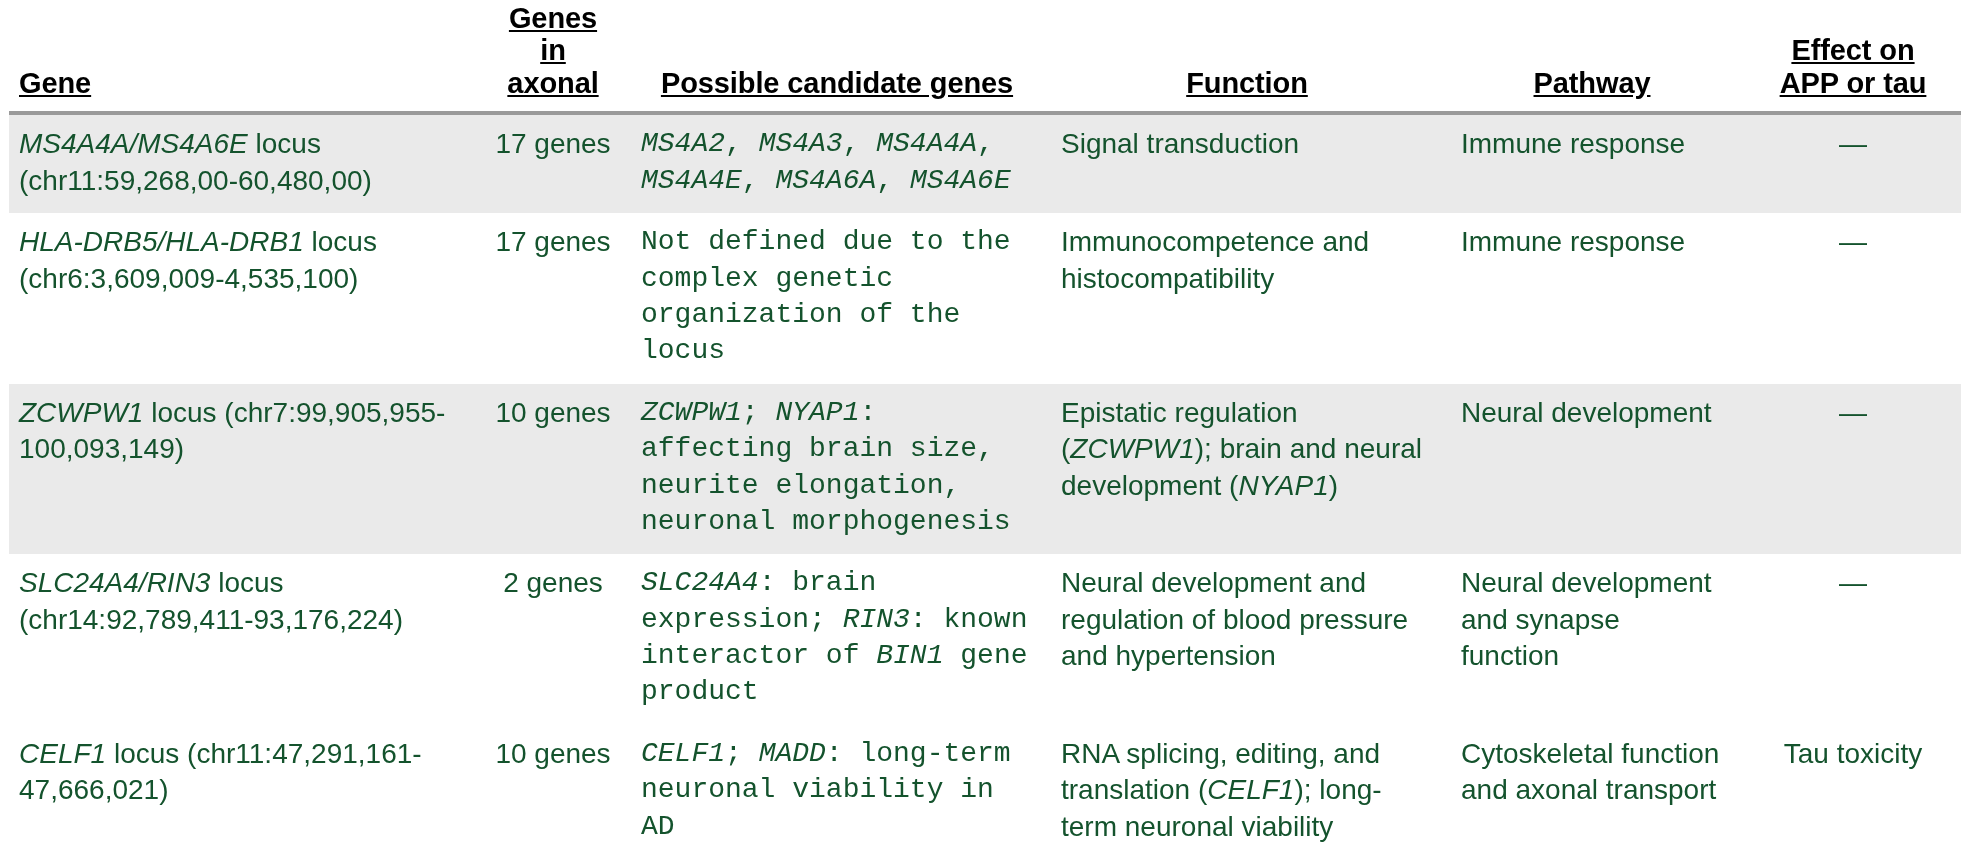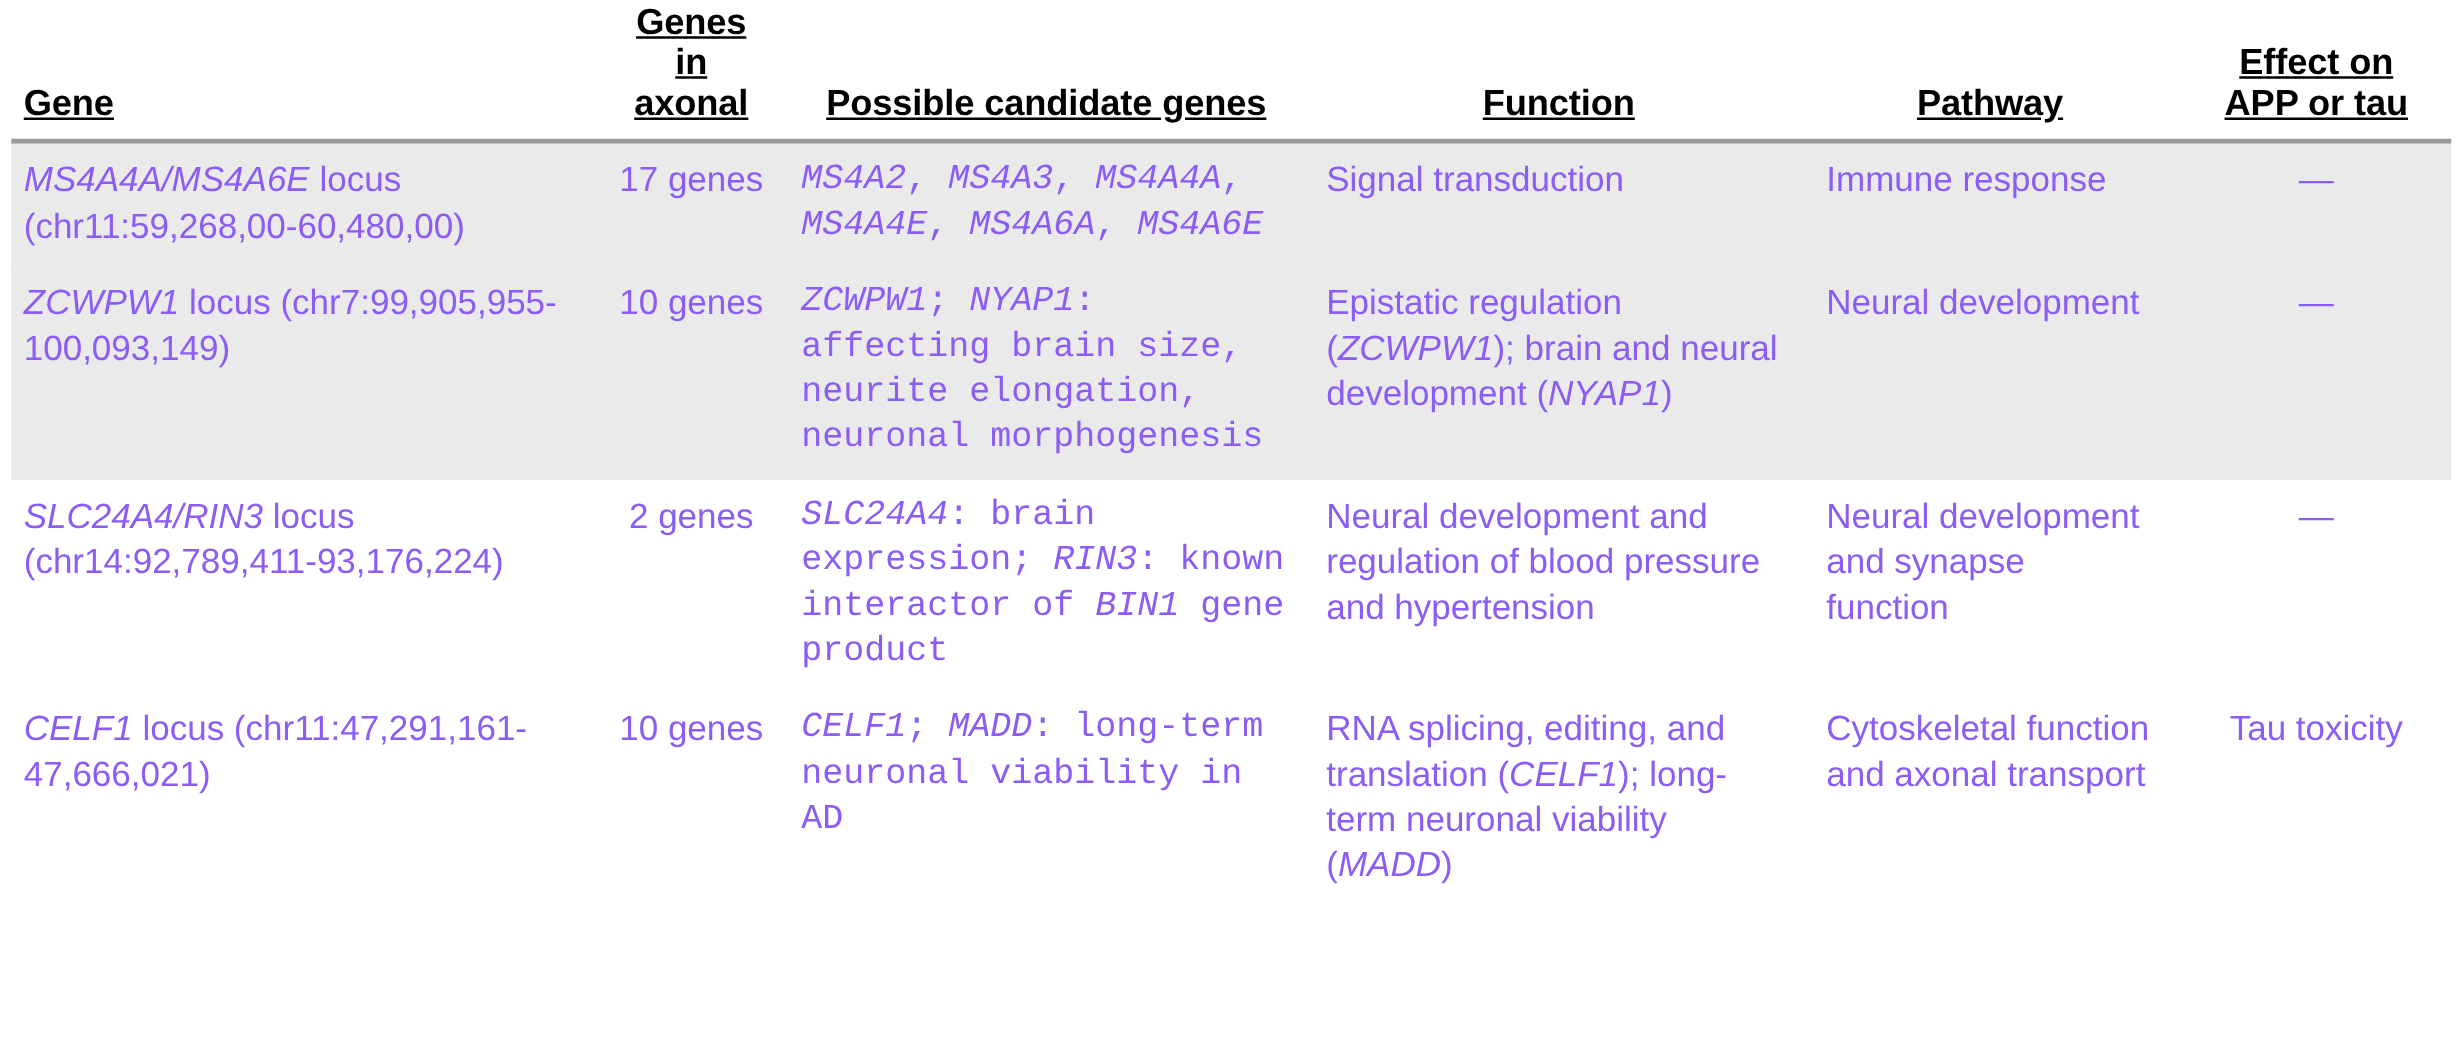--- a/index.html
+++ b/index.html
@@ -58,21 +58,21 @@
     background: #9a9a9a;
     border: none;
   }
 
   
   tbody td {
     font-size: 28px;
     line-height: 1.30;
     padding: 11px 14px 14px 14px;
     vertical-align: top;
-    color: #8b5cf6;
+    color: #14532d;
   }
   tbody tr.shade td { background: #eaeaea; }
   tbody tr.plain td { background: #ffffff; }
 
   td.d-gene   { text-align: left; padding-left: 10px; }
   td.d-count  { text-align: center; margin-top: 12px; }
   td.d-cand   { text-align: left; font-family: Liberation Mono, monospace; }
   td.d-func   { text-align: left; }
   td.d-path   { text-align: left; }
   td.d-effect { text-align: center; padding-right: 6px; }
@@ -116,20 +116,28 @@
 
     <tbody id="tbody">
         <tr class="shade">
           <td class="d-gene"><i class="it">MS4A4A/MS4A6E</i> locus (chr11:59,268,00-60,480,00)</td>
           <td class="d-count">17 genes</td>
           <td class="d-cand"><i class="it">MS4A2</i>, <i class="it">MS4A3</i>, <i class="it">MS4A4A</i>, <i class="it">MS4A4E</i>, <i class="it">MS4A6A</i>, <i class="it">MS4A6E</i></td>
           <td class="d-func">Signal transduction</td>
           <td class="d-path">Immune response</td>
           <td class="d-effect">—</td>
         </tr>
+        <tr class="plain">
+          <td class="d-gene"><i class="it">HLA-DRB5/HLA-DRB1</i> locus (chr6:3,609,009-4,535,100)</td>
+          <td class="d-count">17 genes</td>
+          <td class="d-cand">Not defined due to the complex genetic organization of the locus</td>
+          <td class="d-func">Immunocompetence and histocompatibility</td>
+          <td class="d-path">Immune response</td>
+          <td class="d-effect">—</td>
+        </tr>
         <tr class="shade">
           <td class="d-gene"><i class="it">ZCWPW1</i> locus (chr7:99,905,955-100,093,149)</td>
           <td class="d-count">10 genes</td>
           <td class="d-cand"><i class="it">ZCWPW1</i>; <i class="it">NYAP1</i>: affecting brain size, neurite elongation, neuronal morphogenesis</td>
           <td class="d-func">Epistatic regulation (<i class="it">ZCWPW1</i>); brain and neural development (<i class="it">NYAP1</i>)</td>
           <td class="d-path">Neural development</td>
           <td class="d-effect">—</td>
         </tr>
         <tr class="plain">
           <td class="d-gene"><i class="it">SLC24A4/RIN3</i> locus (chr14:92,789,411-93,176,224)</td>

